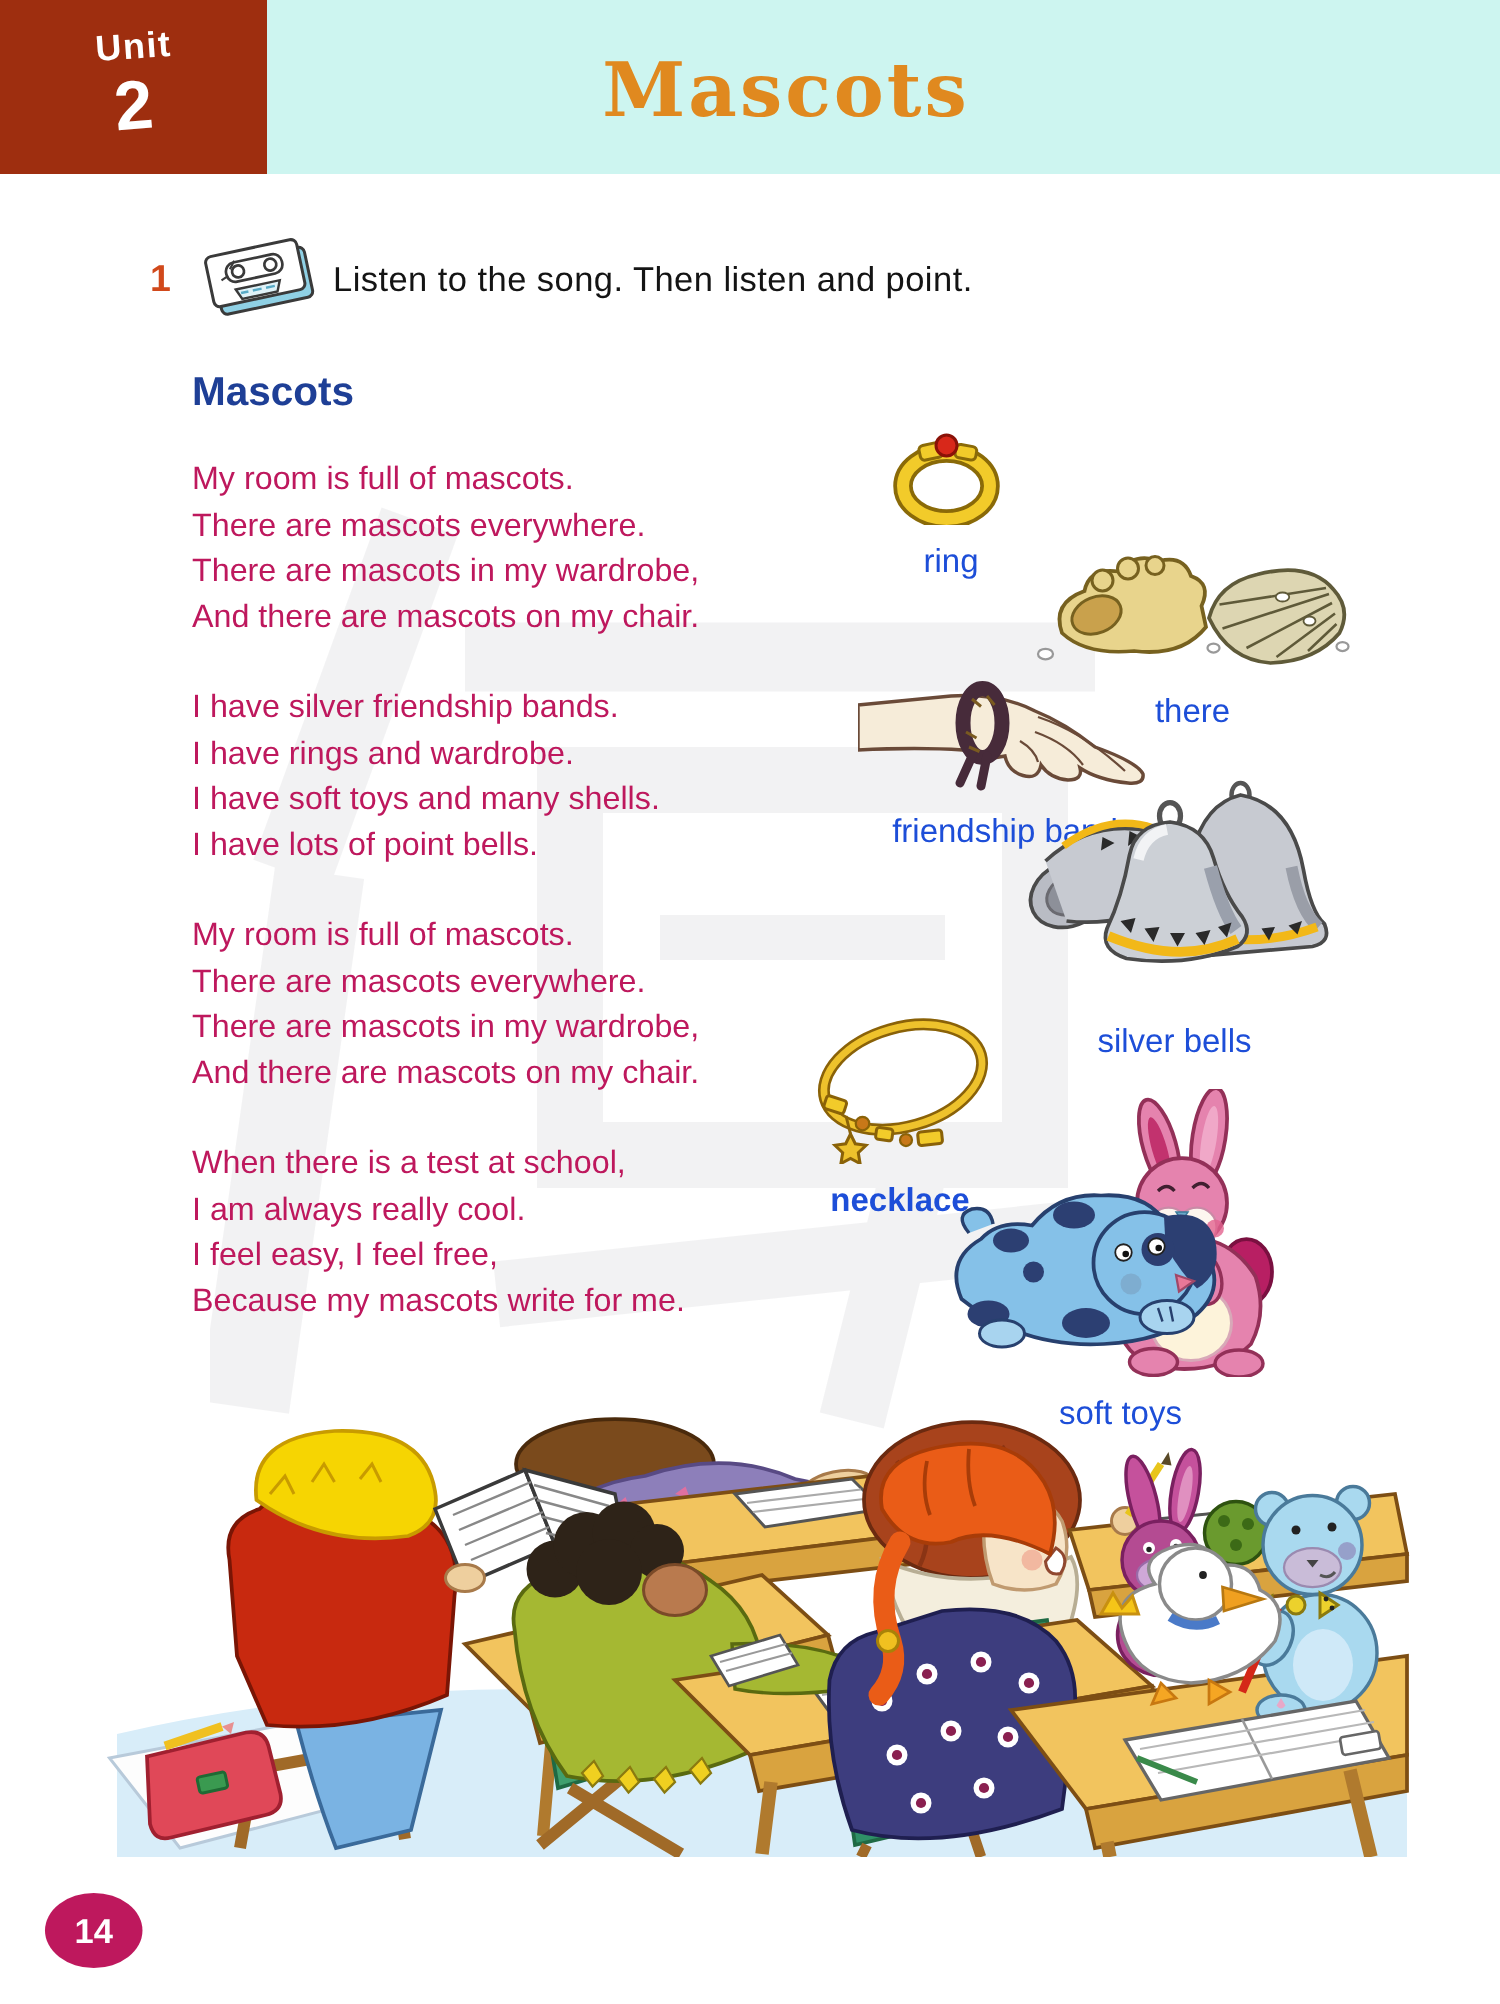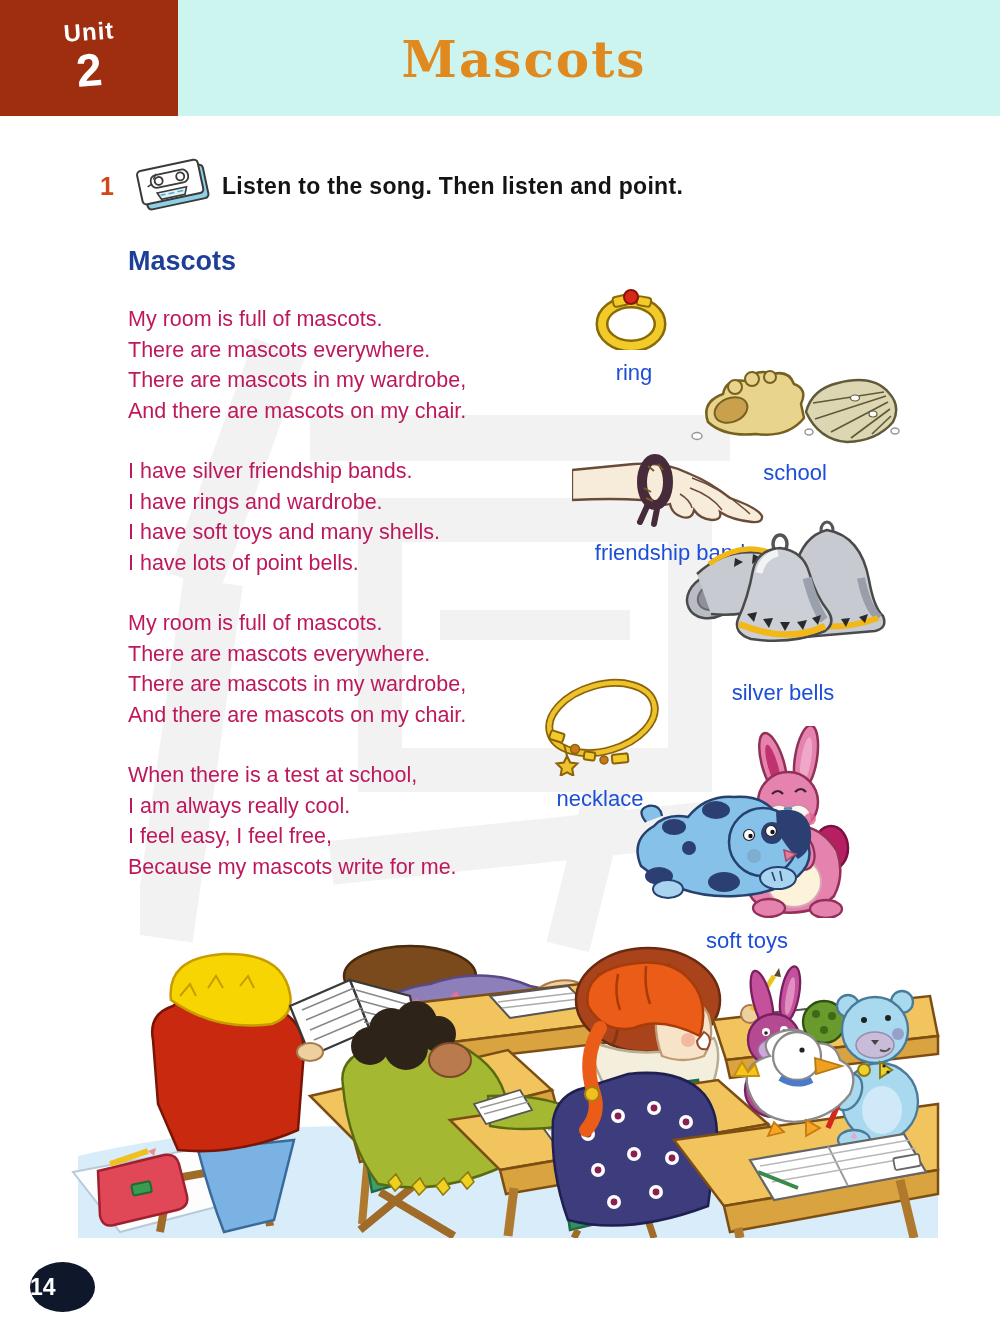--- a/index.html
+++ b/index.html
@@ -20,41 +20,41 @@
     text-align:center; line-height:120px;
     font-family:"DejaVu Serif", serif; font-weight:bold;
     font-size:50px; color:#e0891f; letter-spacing:2px;
   }
   
   .watermark { position:absolute; left:140px; top:320px; opacity:0.05; pointer-events:none; }
   
   .exercise-row { position:absolute; left:100px; top:150px; width:820px; height:72px; display:flex; align-items:center; }
   .ex-num { font-size:25px; font-weight:bold; color:#d1491b; width:26px; }
   .cassette { width:96px; height:66px; flex:0 0 auto; }
-  .instruction { font-size:23px; font-weight:bold; color:#141414; letter-spacing:0.3px; }
+  .instruction { font-size:23px; font-weight:normal; color:#141414; letter-spacing:0.3px; }
   
   .song { position:absolute; left:128px; top:246px; width:430px; }
   .song h2 { font-size:27px; font-weight:bold; color:#1e3f96; margin:0 0 27px 0; }
   .verse { font-size:21.5px; line-height:30.5px; color:#be185d; margin:0 0 30px 0; }
   .verse .line { display:block; }
   
   .vocab { position:absolute; text-align:center; }
   .vocab figcaption { font-size:22px; color:#1d4ed8; margin-top:6px; }
   .v-ring  { left:575px; top:288px; width:118px; }
   .v-shells{ left:688px; top:362px; width:214px; }
   .v-band  { left:572px; top:448px; width:196px; }
   .v-bells { left:675px; top:518px; width:216px; }
-  .v-neck  { left:534px; top:676px; width:132px; }
+  .v-neck  { left:534px; top:676px; width:132px;font-weight:bold; }
   .v-toys  { left:626px; top:726px; width:242px; }
   
   .classroom { position:absolute; left:58px; top:944px; width:884px; height:294px; }
   
   .page-badge {
     position:absolute; left:30px; top:1262px; width:65px; height:50px;
-    background:#0f172a; border-radius:50%; color:#fff; text-align:left;
+    background:#be185d; border-radius:50%; color:#fff; text-align:center;
     line-height:50px; font-size:23px; font-weight:bold;
   }
 </style>
 </head>
 <body>
 
 <div class="page">
 
   <header class="header">
     <div class="title-band">
@@ -146,21 +146,21 @@
       <circle cx="82" cy="15" r="6" fill="#e8d48c" stroke="#77611f" stroke-width="2"></circle>
       <ellipse cx="43" cy="48" rx="17" ry="12" transform="rotate(-22 43 48)" fill="#c9a14c" stroke="#77611f" stroke-width="2"></ellipse>
       <path d="M118,50 Q124,27 150,21 Q185,12 201,31 Q213,44 205,60 Q189,79 159,80 Q131,78 118,50 Z" fill="#ddd6b2" stroke="#5f5a39" stroke-width="2.5"></path>
       <path d="M196,30 L125,41 M198,34 L127,57 M200,40 L143,70 M202,47 L163,76 M203,54 L184,72" stroke="#5f5a39" stroke-width="1.7" fill="none"></path>
       <ellipse cx="167" cy="36" rx="4.5" ry="3" fill="#fff" stroke="#5f5a39" stroke-width="1.2"></ellipse>
       <ellipse cx="185" cy="52" rx="4" ry="3" fill="#fff" stroke="#5f5a39" stroke-width="1.2"></ellipse>
       <ellipse cx="9" cy="74" rx="5" ry="3.5" fill="#fff" stroke="#999" stroke-width="1.5"></ellipse>
       <ellipse cx="121" cy="70" rx="4" ry="3" fill="#fff" stroke="#999" stroke-width="1.5"></ellipse>
       <ellipse cx="207" cy="69" rx="4" ry="3" fill="#fff" stroke="#999" stroke-width="1.5"></ellipse>
     </svg>
-    <figcaption>school</figcaption>
+    <figcaption>there</figcaption>
   </figure>
 
   <figure class="vocab v-band">
     <svg width="196" height="82" viewBox="0 0 196 82">
       <path d="M0,22 L62,16 Q95,14 118,26 Q138,34 158,50 Q186,60 190,68 Q191,75 180,74 Q160,72 148,64 Q150,72 140,72 Q128,71 122,62 Q120,72 110,69 Q100,66 98,56 Q80,60 70,52 Q40,50 0,52 Z" fill="#f6ecd9" stroke="#6a4a38" stroke-width="2.3"></path>
       <path d="M120,30 Q150,40 178,66 M118,40 Q140,48 150,62 M108,46 Q118,52 120,60" stroke="#6a4a38" stroke-width="1.5" fill="none"></path>
       <ellipse cx="83" cy="34" rx="13" ry="23" fill="none" stroke="#472b3a" stroke-width="10"></ellipse>
       <path d="M77,54 L68,74 M86,56 L82,76" stroke="#472b3a" stroke-width="6" stroke-linecap="round"></path>
       <path d="M76,18 l6,5 M86,16 l5,6 M72,40 l7,4 M74,50 l7,3" stroke="#7a5a20" stroke-width="2"></path>
     </svg>

